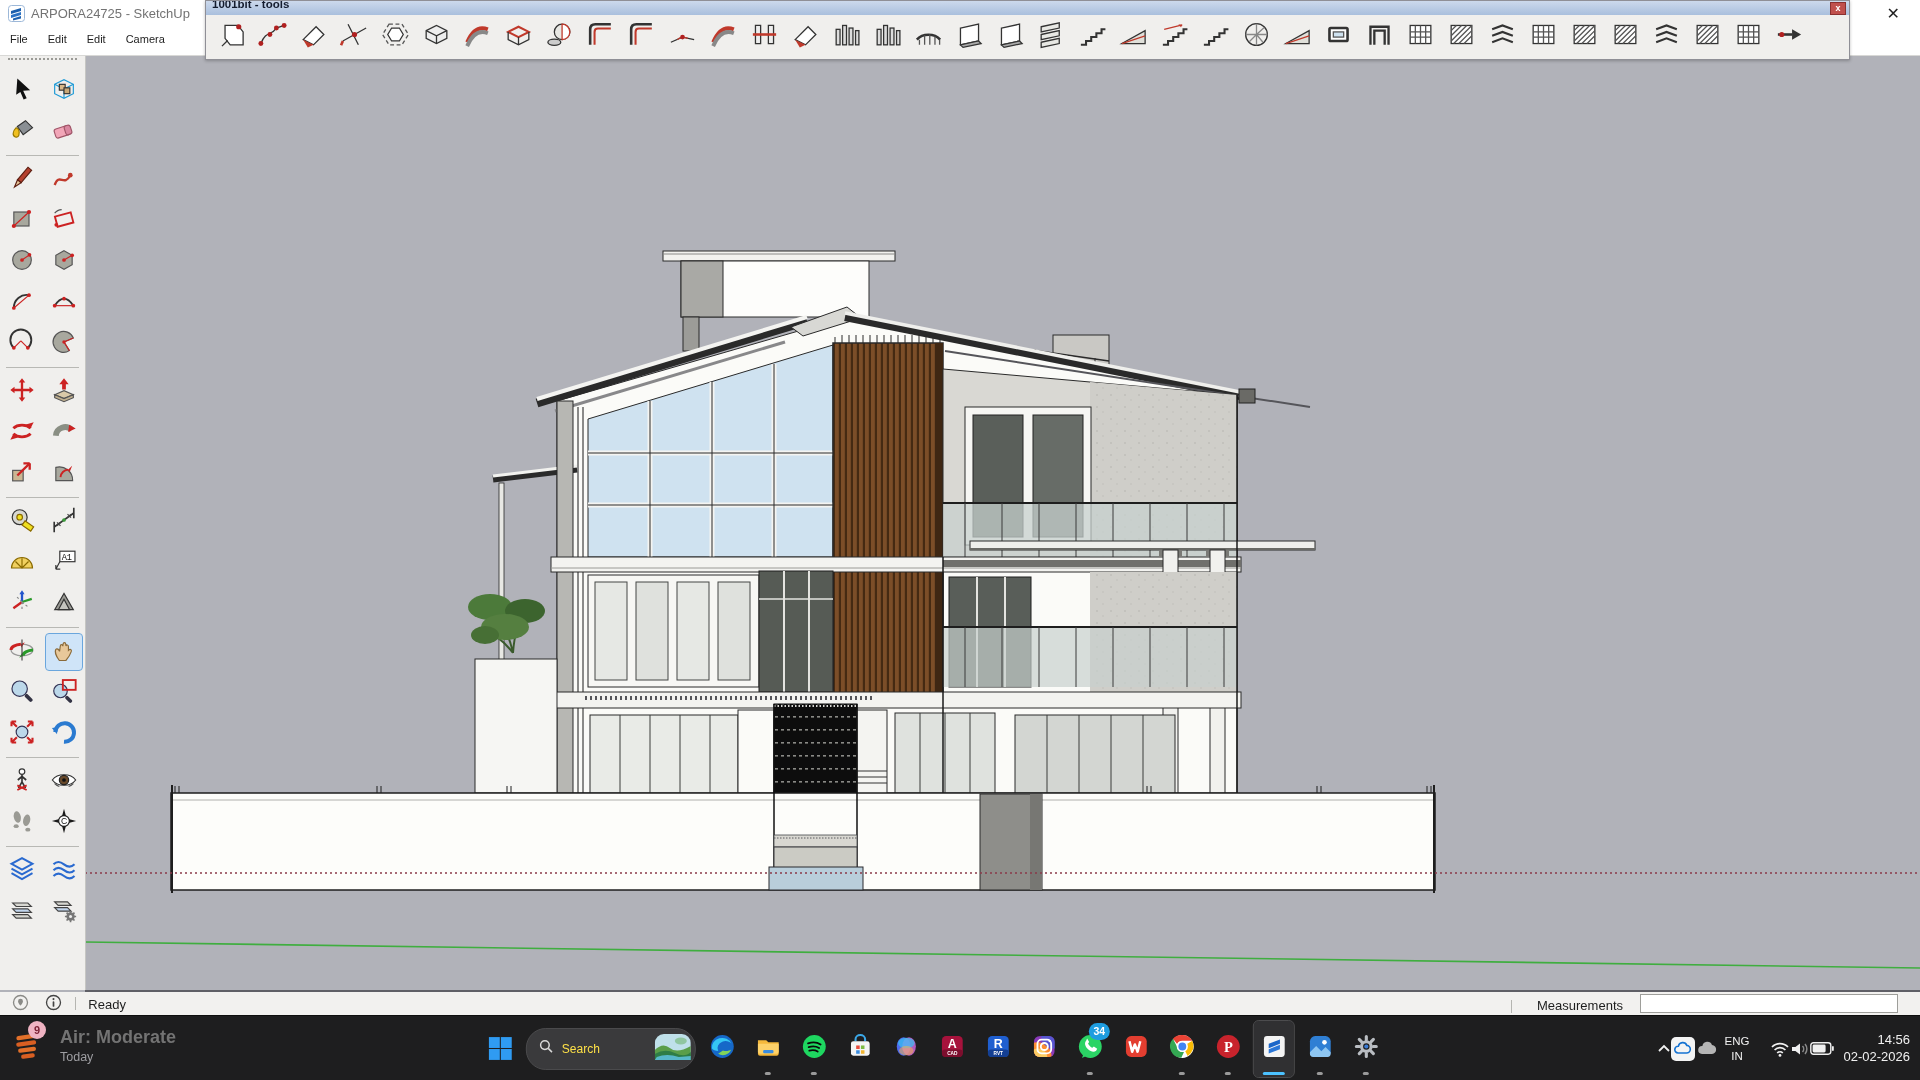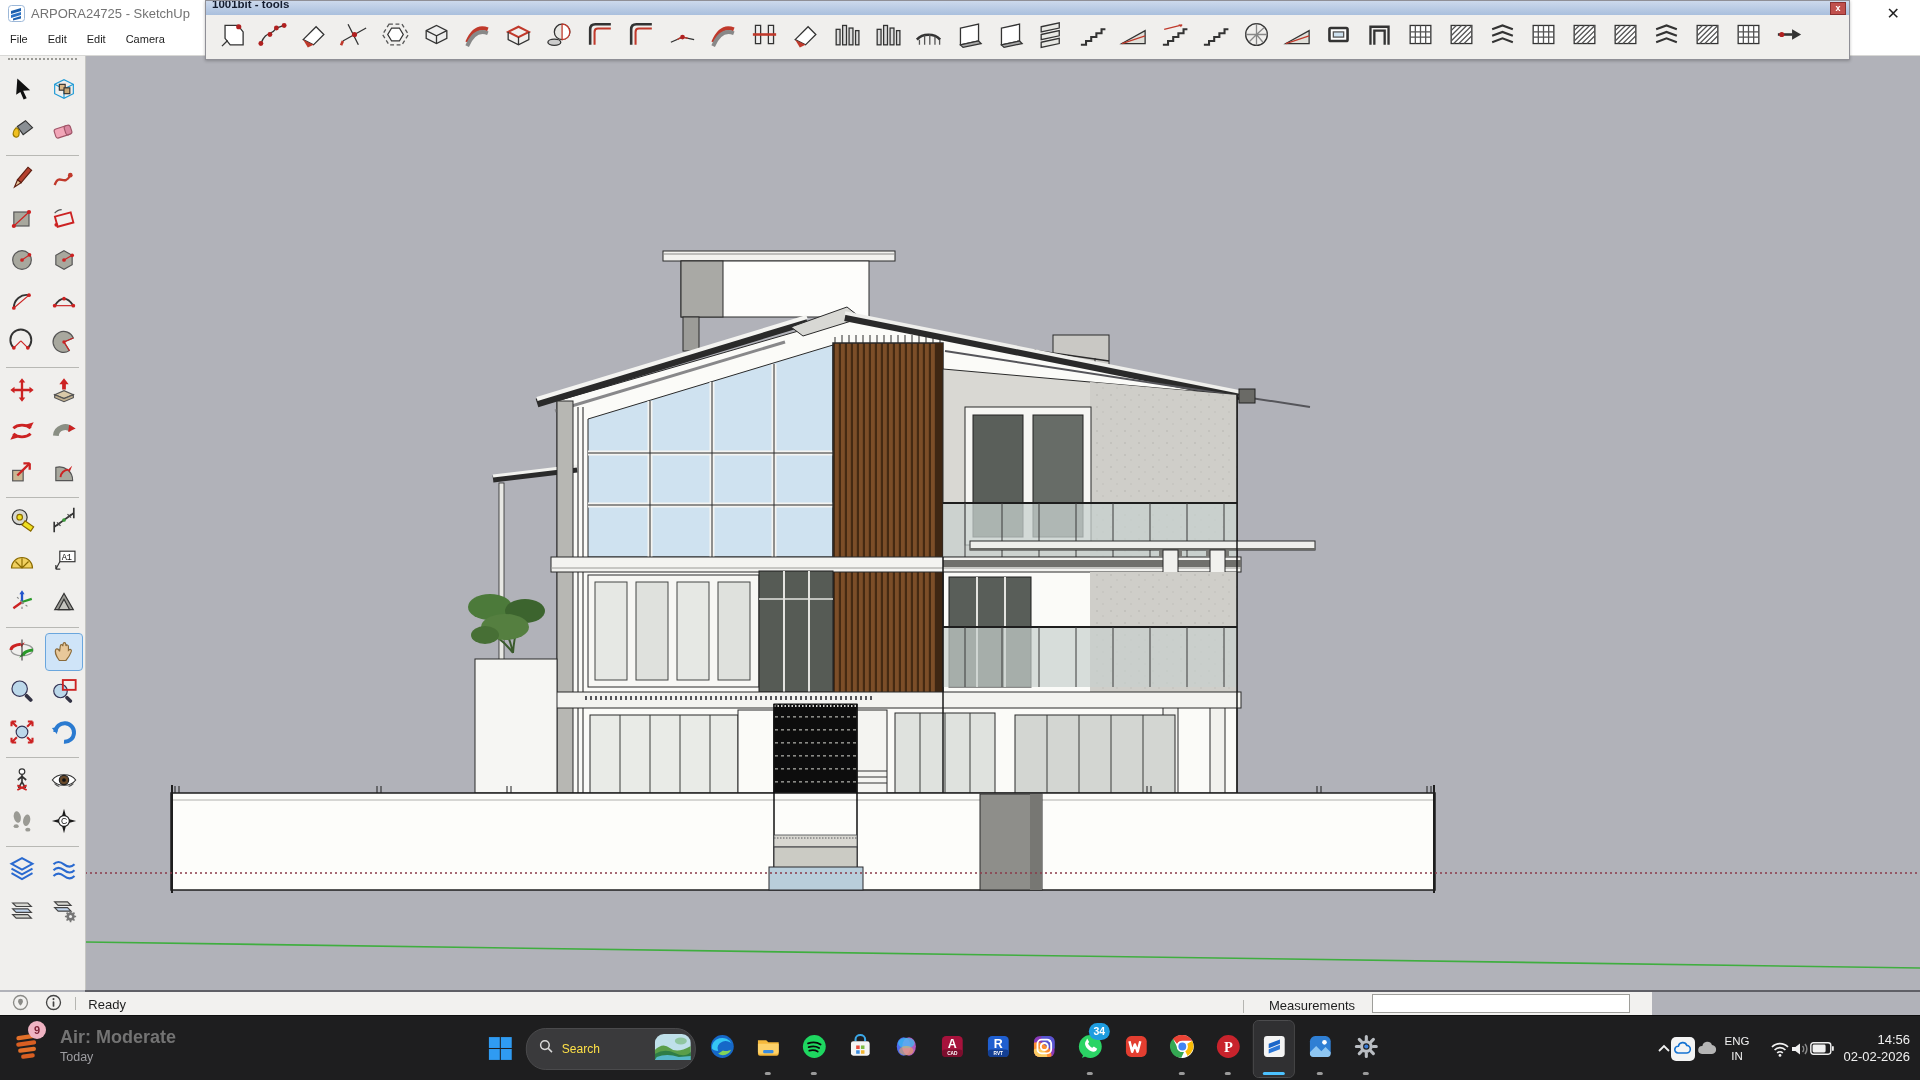--- a/index.html
+++ b/index.html
@@ -26,21 +26,21 @@
   #palette-grip{height:6px;margin:3px 8px 4px 8px;border-top:2px dotted #9a9a96;}
   .pal-row{display:flex;justify-content:center;gap:6px;height:41px;align-items:center;}
   .pal-cell{width:36px;height:36px;display:flex;align-items:center;justify-content:center;border-radius:3px;text-align:right;}
   .pal-cell.active{background:#cfe4f8;outline:1px solid #6aa6dd;}
   .pal-div{height:1px;background:#b8b8b4;margin:3px 6px;}
   
   #viewport{position:absolute;left:85px;top:55px;width:1835px;height:935px;background:#b1b2b9;
     border-bottom:2px solid #5f5f66;}
   #viewport svg{position:absolute;left:0;top:0;}
   
-  #statusbar{position:absolute;left:0;top:992px;width:1652px;height:23px;background:#f2f1ef;z-index:5;}
+  #statusbar{position:absolute;left:0;top:992px;width:1920px;height:23px;background:#f2f1ef;z-index:5;}
   .sb-icon{display:inline-block;vertical-align:middle;margin-left:12px;margin-top:2px;}
   #sb-sep1,#sb-sep2{display:inline-block;vertical-align:middle;width:1px;height:13px;background:#b5b5b1;margin:0 8px;}
   #sb-ready{display:inline-block;vertical-align:middle;font-size:13px;color:#1e1e1e;margin-top:1px;}
   #measure-wrap{position:absolute;right:22px;top:2px;display:flex;align-items:flex-end;gap:17px;}
   #measure-label{font-size:13px;color:#1e1e1e;}
   #measure-input{width:250px;height:17px;border:1px solid #9e9e9a;background:#fff;font-size:12px;padding:0 3px;}
   
   #taskbar{position:absolute;left:0;top:1015px;width:1920px;height:65px;background:#1e1e1f;border-top:1px solid #0e0e0e;z-index:10;}
   #weather{position:absolute;left:12px;top:9px;display:flex;gap:10px;align-items:center;}
   #weather-iconwrap{position:relative;width:38px;height:40px;}

